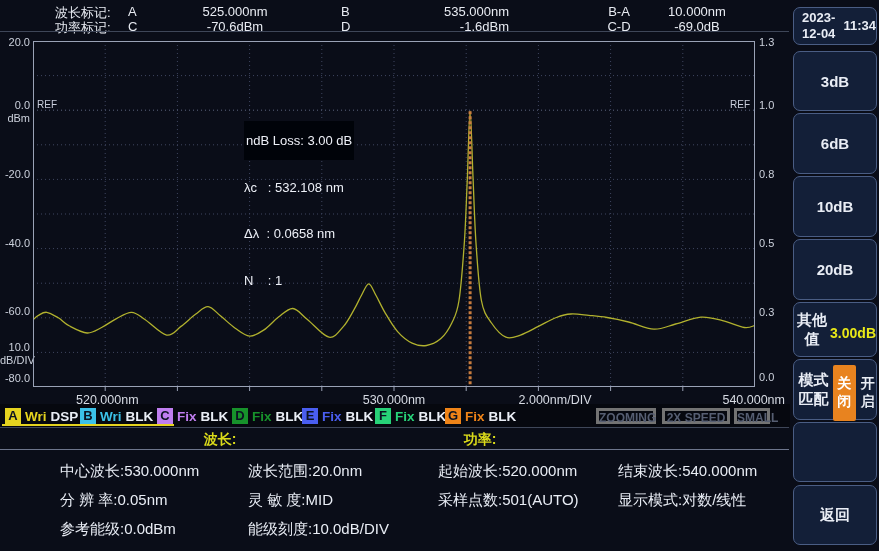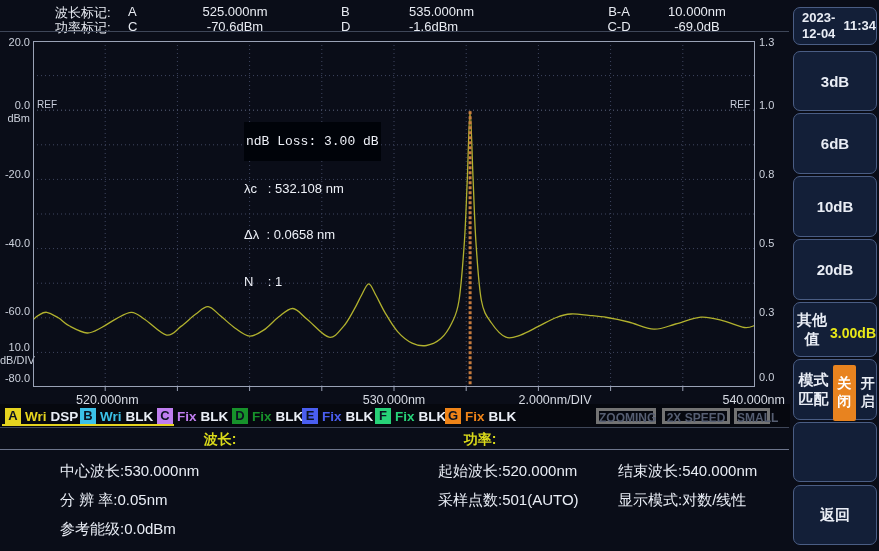--- a/index.html
+++ b/index.html
@@ -9,34 +9,34 @@
     background:#0a0d18; color:#e8ebf2;
     font-family:"Liberation Sans","DejaVu Sans",sans-serif;
   }
   
   .mrow { position:absolute; left:0; width:790px; height:15px; font-size:13px; color:#e8ebf2; }
   .mrow span { position:absolute; white-space:nowrap; }
   .m-label { left:55px; }
   .m-l1 { left:128px; }
   .m-v1 { left:185px; width:100px; text-align:center; }
   .m-l2 { left:341px; }
-  .m-v2 { left:409px; width:100px; text-align:left; }
+  .m-v2 { left:409px; width:100px; text-align:right; }
   .m-l3 { left:589px; width:60px; text-align:center; }
   .m-v3 { left:647px; width:100px; text-align:center; }
   .sep { position:absolute; left:0; width:789px; height:1px; background:#3e4658; }
   .sep1 { top:31px; }
   .sep2 { top:427px; }
   .sep3 { top:449px; background:#6d758c; }
   
   .plot { position:absolute; left:33px; top:41px; width:722px; height:352px; }
   .yl { position:absolute; width:30px; left:0; text-align:right; font-size:11px; color:#ccd1dc; white-space:nowrap; }
   .yr { position:absolute; left:759px; font-size:11px; color:#ccd1dc; white-space:nowrap; }
   .ref { position:absolute; font-size:10px; color:#c9cedb; }
   .ann { position:absolute; left:211px; top:61px; font-size:13px; line-height:15.5px; color:#eef1f8; white-space:pre; }
-  .ann .hl { background:#000309; padding:12px 2px;font-family:Liberation Mono, monospace; }
+  .ann .hl { background:#000309; padding:12px 2px; }
   .xl { position:absolute; font-size:12.5px; color:#d6dae2; white-space:nowrap; }
   .xl-0 { left:76px; top:393px; }
   .xl-1 { left:344px; top:393px; width:100px; text-align:center; }
   .xl-div { left:505px; top:393px; width:100px; text-align:center; }
   .xl-2 { left:690px; top:393px; width:95px; text-align:right; }
   
   .trace-strip { position:absolute; left:0; top:404px; width:790px; height:23px; background:#06080f; }
   .trace { position:absolute; top:3px; height:18px; display:inline-flex; align-items:center; cursor:pointer; }
   .tletter { display:inline-block; width:16px; height:16px; line-height:16px; text-align:center;
              font-weight:bold; font-size:13px; color:#0c1322; margin-right:4px; }
@@ -206,20 +206,25 @@
   <div class="sep sep2"></div>
 
   <span class="fhead fh-wl">波长:</span>
   <span class="fhead fh-pw">功率:</span>
   <div class="sep sep3"></div>
   <div class="fcol fc-0" id="fc0">
       <div>中心波长:530.000nm</div>
       <div>分 辨 率:0.05nm</div>
       <div>参考能级:0.0dBm</div>
     </div>
+  <div class="fcol fc-1" id="fc1">
+      <div>波长范围:20.0nm</div>
+      <div>灵 敏 度:MID</div>
+      <div>能级刻度:10.0dB/DIV</div>
+    </div>
   <div class="fcol fc-2" id="fc2">
       <div>起始波长:520.000nm</div>
       <div>采样点数:501(AUTO)</div>
     </div>
   <div class="fcol fc-3" id="fc3">
       <div>结束波长:540.000nm</div>
       <div>显示模式:对数/线性</div>
     </div>
 
   <div class="sbtn sb-date">

